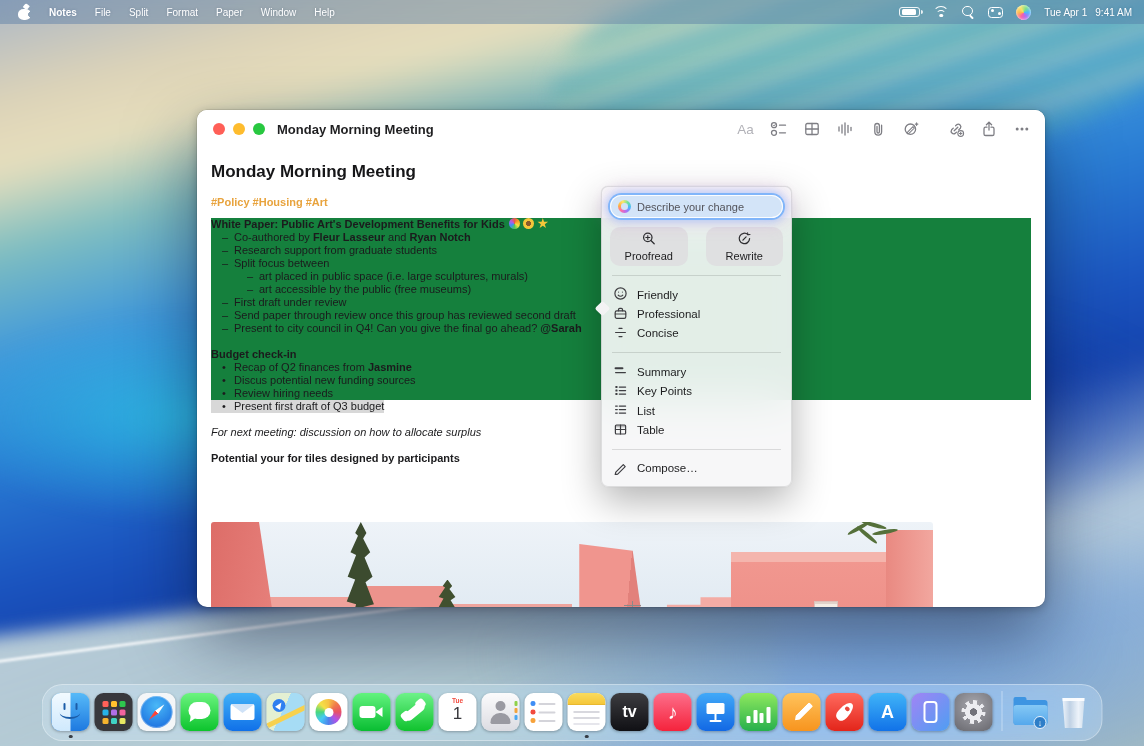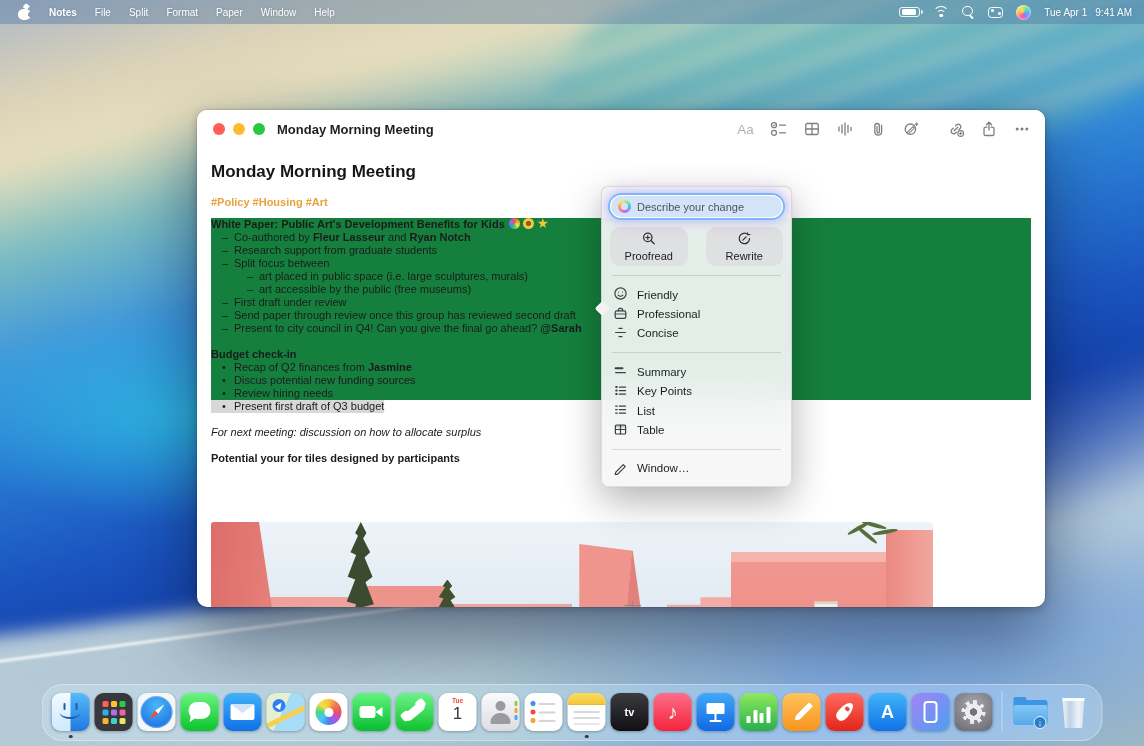--- a/index.html
+++ b/index.html
@@ -196,21 +196,21 @@
   .ct-h { left:14px; top:8px; width:10px; height:10px; border-radius:50%; background:#9a9aa2; }
   .ct-b { left:9px; top:19.5px; width:20px; height:11px; border-radius:10px 10px 2px 2px; background:#9a9aa2; }
   .ct-t { right:2.5px; top:8px; width:3px; height:5px; border-radius:1px; background:#8fd14a; box-shadow:0 7px 0 #f2a33c,0 14px 0 #4aa8f2; }
   .i-reminders { background:#fff; }
   .rm-d { left:6px; top:8px; width:4.5px; height:4.5px; border-radius:50%; background:#3f8ef5; box-shadow:0 8.5px 0 #f24a3e,0 17px 0 #f7a23b; }
   .rm-l { left:14px; top:9.5px; width:17px; height:2.2px; border-radius:1px; background:#d4d4da; box-shadow:0 8.5px 0 #d4d4da,0 17px 0 #d4d4da; }
   .i-notesapp { background:#fff; }
   .nt-top { left:0; top:0; right:0; height:12px; background:linear-gradient(180deg,#fadb5e,#f5c73a); border-bottom:1px solid #e8b82e; }
   .nt-l { left:6px; top:18px; width:26px; height:2px; background:#d8d8de; box-shadow:0 6px 0 #d8d8de,0 12px 0 #e6e6ec; }
   .i-tv { background:linear-gradient(180deg,#3c3c40,#101014); }
-  .tv-t { color:#fff; font-weight:700; font-size:11px; }
+  .tv-t { color:#fff; font-weight:700; font-size:16px; }
   .i-music { background:linear-gradient(180deg,#fd6e8a,#f5233c); }
   .mus { color:#fff; font-size:20px; line-height:1; }
   .i-keynote { background:linear-gradient(180deg,#41a9f8,#1268e4); }
   .kn { left:10px; top:10px; width:18px; height:11px; background:#fff; border-radius:1.5px; }
   .kn::before { content:""; position:absolute; left:7.5px; top:11px; width:2.5px; height:6px; background:#fff; }
   .kn::after { content:""; position:absolute; left:3px; top:16.5px; width:12px; height:2.2px; background:#fff; border-radius:1px; }
   .i-numbers { background:linear-gradient(180deg,#8fe95e,#27b04c); display:flex; align-items:flex-end; justify-content:center; gap:2.5px; padding-bottom:8px; }
   .i-numbers i { position:static; width:4px; background:#fff; border-radius:1px; }
   .i-pages { background:linear-gradient(180deg,#ffc35c,#f7941e); }
   .pgp { left:16px; top:7px; width:6px; height:23px; background:#fff; border-radius:2px 2px 0 0;
@@ -495,21 +495,21 @@
             </svg></span>
           <span>Table</span>
         </div>
       </div>
     <div class="wt-sep"></div>
     <div id="wt-compose">
         <div class="wt-row">
           <span><svg viewBox="0 0 15 15">
               <path d="M2.8 12.2L10.3 4.7l1.9 1.9-7.5 7.5-2.5 0.6z"></path>
             </svg></span>
-          <span>Window…</span>
+          <span>Compose…</span>
         </div>
       </div>
   </aside>
 
   <footer class="dock" id="dock">
       <div class="dapp running">
         <div class="sq i-finder">
           <i class="f-half"></i>
           <i class="f-el"></i>
           <i class="f-er"></i>

